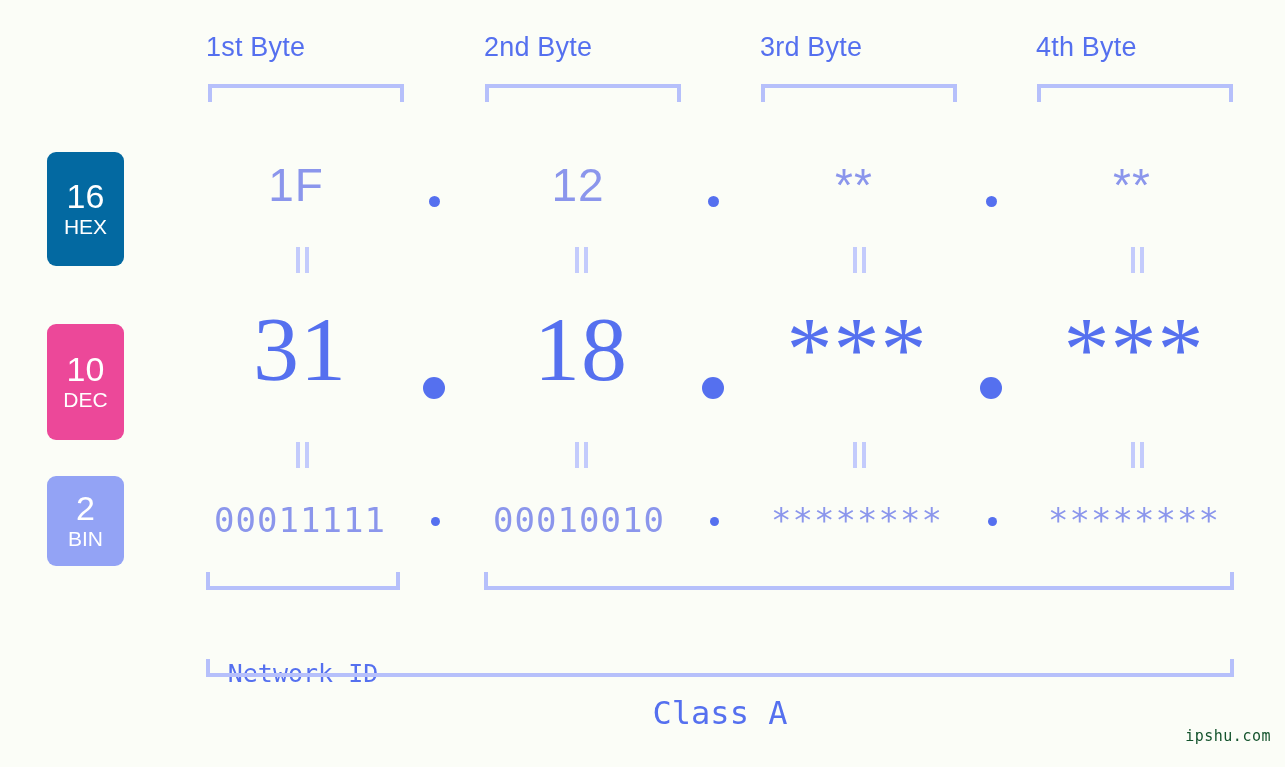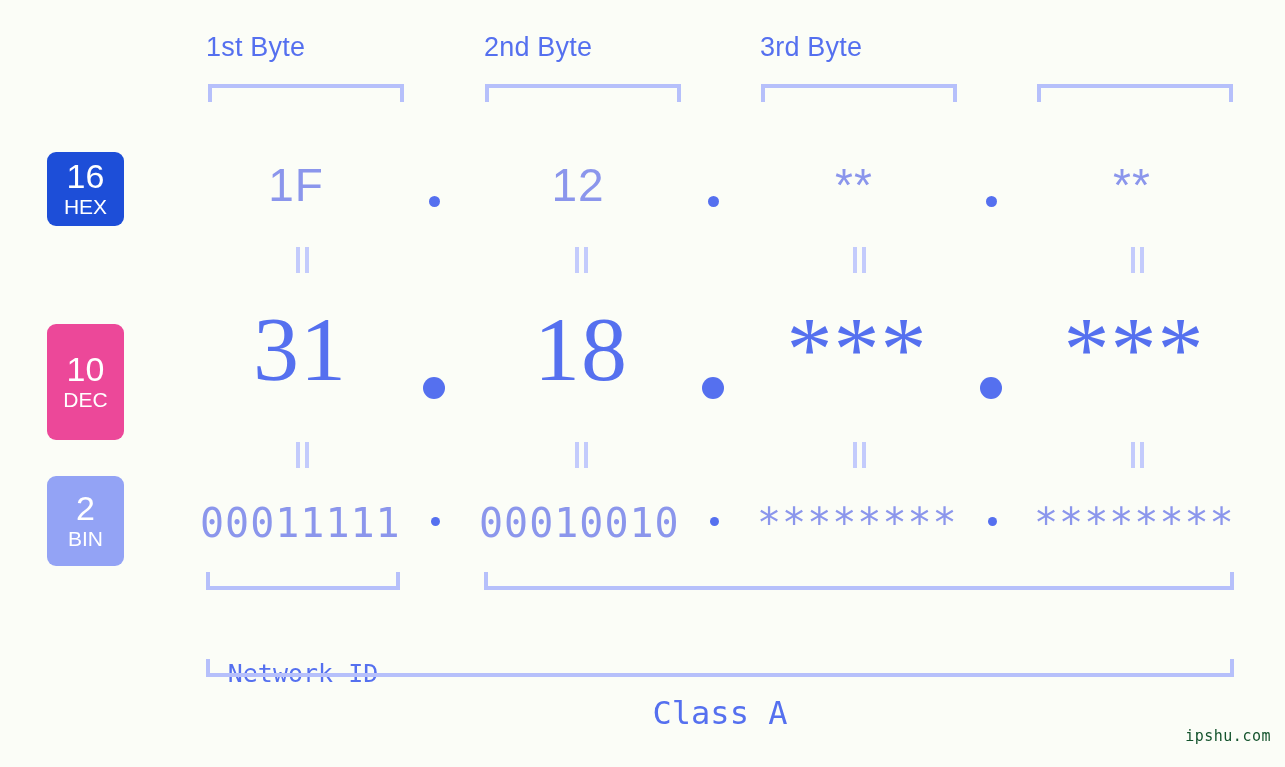--- a/index.html
+++ b/index.html
@@ -96,21 +96,21 @@
     font-family: "Liberation Sans", sans-serif;
     letter-spacing: 1px;
   }
   .row-dec .cell {
     font-size: 92px;
     color: #5570ef;
     font-family: Liberation Serif, serif;
     letter-spacing: 1px;
   }
   .row-bin .cell {
-    font-size: 40px;
+    font-size: 34px;
     color: #8b96ec;
     font-family: "DejaVu Sans Mono", monospace;
     letter-spacing: 1px;
     text-align: center;
   }
 
   
   .dot {
     position: absolute;
     border-radius: 50%;
@@ -165,27 +165,28 @@
   }
 </style>
 </head>
 <body style="background: rgb(251, 253, 247);">
 
 <div class="stage">
 
   <div class="byte-label" style="left:206px;">1st Byte</div>
   <div class="byte-label" style="left:484px;">2nd Byte</div>
   <div class="byte-label" style="left:760px;">3rd Byte</div>
+  <div class="byte-label" style="left:1036px;">4th Byte</div>
 
   <div class="bracket-top" style="left:208px; width:196px;"></div>
   <div class="bracket-top" style="left:485px; width:196px;"></div>
   <div class="bracket-top" style="left:761px; width:196px;"></div>
   <div class="bracket-top" style="left:1037px; width:196px;"></div>
 
-  <div class="badge" style="top: 152px; height: 74px; background: #1d4ed8;">
+  <div class="badge" style="top: 152px; height: 114px; background: #0369a1;">
     <span class="num">16</span>
     <span class="name">HEX</span>
   </div>
 
   <div class="row-hex">
     <div class="cell" style="left:196px; top:158px;">1F</div>
     <div class="cell" style="left:478px; top:158px;">12</div>
     <div class="cell" style="left:754px; top:158px;">**</div>
     <div class="cell" style="left:1032px; top:158px;">**</div>
 

